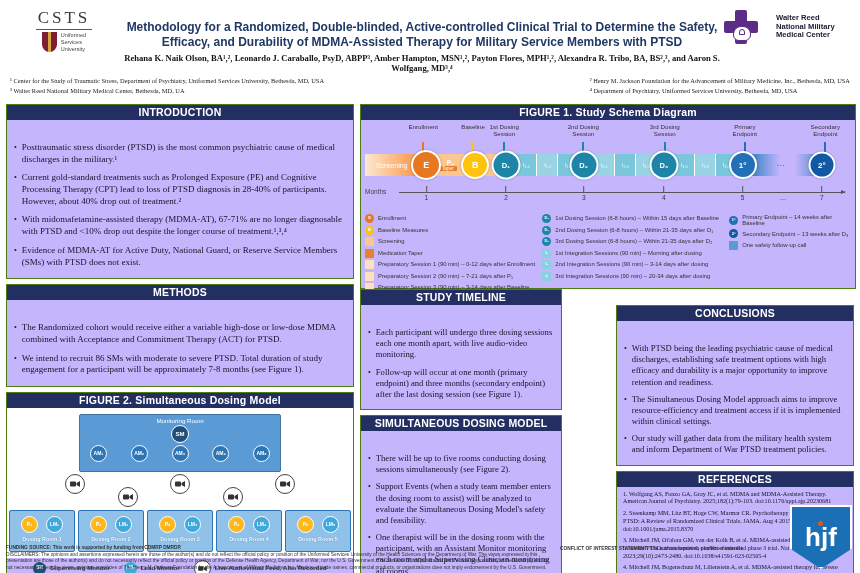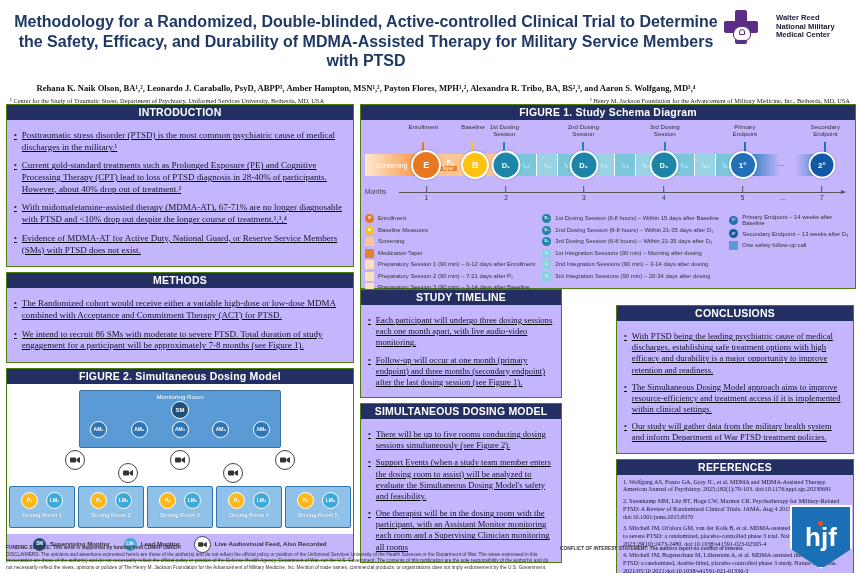--- a/index.html
+++ b/index.html
@@ -7,36 +7,36 @@
   
   .hdr{position:absolute;left:0;top:0;width:860px;height:103px;}
   .hdr-top{display:flex;align-items:flex-start;padding:4px 8px 0 8px;}
   .csts{width:112px;flex:0 0 auto;text-align:center;padding-top:4px;}
   .csts-acr{font-family:"Liberation Serif",serif;font-size:17px;letter-spacing:3px;color:#3a3a3a;border-bottom:1.5px solid #555;display:inline-block;padding:0 2px 1px 2px;}
   .csts-low{display:flex;justify-content:center;gap:4px;margin-top:2px;align-items:center;}
   .csts-shield{width:15px;height:20px;background:#7d1f33;border-radius:0 0 8px 8px;position:relative;}
   .csts-shield::before{content:"";position:absolute;left:6px;top:0;width:3px;height:100%;background:#d9a441;}
   .csts-org{font-size:5.5px;color:#444;text-align:left;line-height:1.25;}
   .title-wrap{flex:1;text-align:center;padding:0 4px;}
-  .title{font-size:16px;font-weight:bold;color:#1f3864;line-height:1.22;margin-top:8px;}
-  .authors{font-family:"Liberation Serif",serif;font-size:8.6px;font-weight:bold;color:#111;margin-top:12px;}
+  .title{font-size:12px;font-weight:bold;color:#1f3864;line-height:1.22;margin-top:16px;}
+  .authors{font-family:"Liberation Serif",serif;font-size:8.6px;font-weight:bold;color:#111;margin-top:4px;}
   .wr{width:128px;flex:0 0 auto;display:flex;align-items:center;gap:18px;padding-top:6px;}
   .wr-cross{position:relative;width:34px;height:34px;flex:0 0 auto;}
   .wr-cross::before{content:"";position:absolute;left:11px;top:0;width:12px;height:34px;background:#5b2d86;border-radius:2px;}
   .wr-cross::after{content:"";position:absolute;left:0;top:11px;width:34px;height:12px;background:#5b2d86;border-radius:2px;}
   .wr-dome{position:absolute;left:9px;top:16px;width:16px;height:13px;background:#fff;border:1px solid #5b2d86;border-radius:8px 8px 6px 6px;z-index:2;}
   .wr-dome::before{content:"";position:absolute;left:5px;top:2px;width:4px;height:4px;border:1px solid #5b2d86;border-radius:50% 50% 0 0;}
   .wr-txt{font-size:7.6px;font-weight:bold;color:#1a1a33;line-height:1.15;}
   .affils{display:flex;justify-content:space-between;padding:3px 10px 0 10px;}
   .affil-col{font-family:"Liberation Serif",serif;font-size:6.4px;color:#222;line-height:1.5;}
   .affil-col.right{text-align:left;}
   
   .secbar{background:#232e63;color:#fff;font-weight:bold;font-size:10.5px;text-align:center;height:15px;line-height:15px;letter-spacing:.2px;}
   .box{border:1px solid #4d7c0f;background:#c4b5fd;}
-  .bullets{padding:10px 7px 3px 7px;text-decoration:underline;}
+  .bullets{padding:22px 7px 3px 7px;}
   .b{display:flex;gap:5px;font-family:"Liberation Serif",serif;color:#15152a;}
   .b::before{content:"•";flex:0 0 auto;font-size:8px;line-height:1.5;color:#222;}
   .lcol .b{font-size:9px;line-height:1.3;margin-bottom:7px;}
   .mcol .b,.rcol .b{font-size:8.6px;line-height:1.3;margin-bottom:6px;}
   
   .lcol{position:absolute;left:6px;top:104px;width:348px;}
   .fig1{position:absolute;left:360px;top:104px;width:494px;}
   .mcol{position:absolute;left:360px;top:289px;width:202px;}
   .rcol{position:absolute;left:616px;top:289px;width:238px;margin-top:16px;}
   .gapv{height:5px;}
@@ -116,20 +116,31 @@
   .hjf span{color:#fff;font-weight:bold;font-size:26px;letter-spacing:0;}
   .hjf .jdot{position:absolute;top:14px;left:26px;width:5px;height:5px;border-radius:50%;background:#e8540c;}
 </style>
 </head>
 <body>
 
 <div class="poster">
 
   <div class="hdr">
     <div class="hdr-top">
+      <div class="csts">
+        <div class="csts-acr">CSTS</div>
+        <div class="csts-low">
+          <div class="csts-shield"></div>
+          <div class="csts-org">
+            <div>Uniformed</div>
+            <div>Services</div>
+            <div>University</div>
+          </div>
+        </div>
+      </div>
       <div class="title-wrap">
         <div class="title">Methodology for a Randomized, Double-blinded, Active-controlled Clinical Trial to Determine the Safety, Efficacy, and Durability of MDMA-Assisted Therapy for Military Service Members with PTSD</div>
         <div class="authors">Rehana K. Naik Olson, BA¹,², Leonardo J. Caraballo, PsyD, ABPP³, Amber Hampton, MSN¹,², Payton Flores, MPH¹,², Alexandra R. Tribo, BA, BS²,³, and Aaron S. Wolfgang, MD³,⁴</div>
       </div>
       <div class="wr">
         <div class="wr-cross">
             <div class="wr-dome"></div>
           </div>
         <div class="wr-txt">
           <div>Walter Reed</div>

